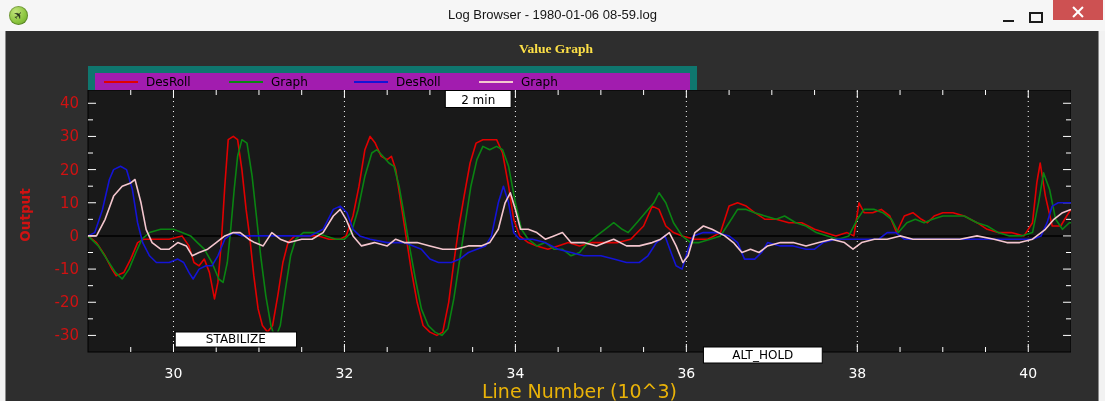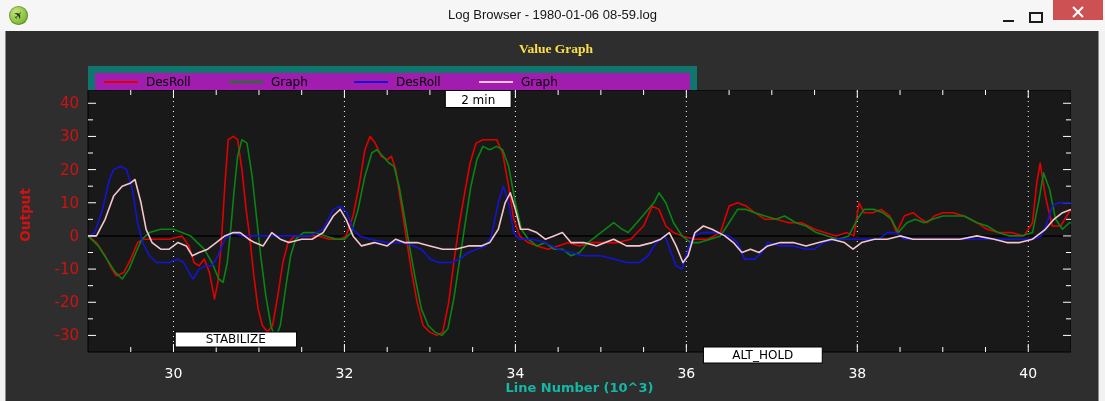--- a/index.html
+++ b/index.html
@@ -32,22 +32,22 @@
   .edge-right{right:0;width:6px;border-left:1px solid #8a8a8a;}
   .chart-title{position:absolute;left:0;top:41px;width:1054px;text-align:center;color:#fde047;
                font-weight:bold;font-size:13.5px;font-family:Liberation Serif, serif;padding-left:29px;}
   .legend{position:absolute;left:88px;top:66px;width:595px;height:17px;background:#a21caf;
           border:7px solid #0f766e;display:flex;align-items:center;}
   .legend-item{width:125px;display:flex;align-items:center;padding-left:9px;box-sizing:border-box;}
   .legend-swatch{width:34px;height:2px;margin-right:8px;flex:none;}
   .legend-label{font-size:12px;color:#000;font-family:"DejaVu Sans",sans-serif;white-space:nowrap;}
   #plot{position:absolute;left:48px;top:90px;width:1023px;height:290px;display:block;
         font-family:"DejaVu Sans",sans-serif;}
-  .xaxis-label{position:absolute;left:88px;top:380px;width:983px;text-align:center;color:#14b8a6;
-               font-weight:bold;font-size:13px;font-family:"DejaVu Sans",sans-serif;}
+  .xaxis-label{position:absolute;left:88px;top:380px;width:983px;text-align:center;color:#eab308;
+               font-weight:normal;font-size:19px;font-family:"DejaVu Sans",sans-serif;}
   .yaxis-label{position:absolute;left:25px;top:215px;transform:translate(-50%,-50%) rotate(-90deg);
                color:#cf1212;font-weight:bold;font-size:13.5px;font-family:"DejaVu Sans",sans-serif;}
 </style>
 </head>
 <body>
 
 <div class="window">
 
   <div class="titlebar">
     <div class="app-icon">

